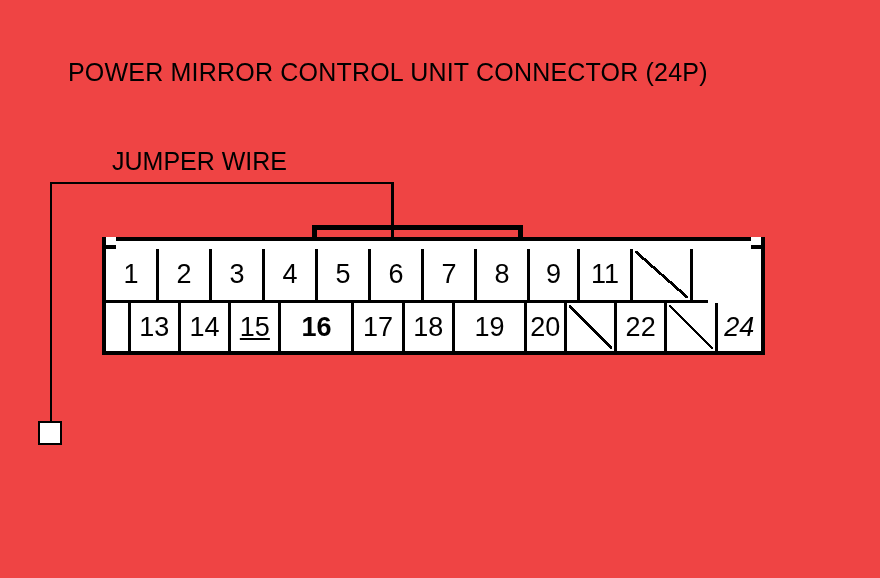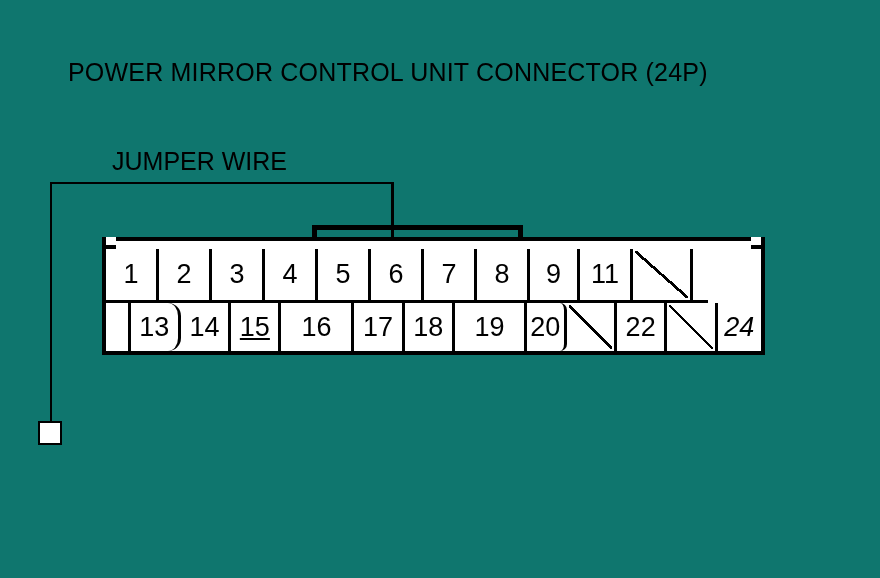--- a/index.html
+++ b/index.html
@@ -8,21 +8,21 @@
     background: #ffffff;
   }
   body {
     font-family: "Liberation Sans", sans-serif;
     color: #000000;
   }
   #stage {
     position: relative;
     width: 880px;
     height: 578px;
-    background: #0f766e;
+    background: #ef4444;
     overflow: hidden;
   }
 
   
   .title {
     position: absolute;
     left: 68px;
     top: 58px;
     font-size: 25px;
     letter-spacing: 0.2px;
@@ -200,27 +200,27 @@
       <div class="cell" style="width: 53px;">6</div>
       <div class="cell" style="width: 53px;">7</div>
       <div class="cell" style="width: 53px;">8</div>
       <div class="cell" style="width: 50px;">9</div>
       <div class="cell" style="width: 53px;">11</div>
       <div class="cell slash" style="width: 60px;"></div>
       <div class="cell last" style="width: 15px;"></div>
     </div>
   <div class="row row-bottom" id="row-bottom">
       <div class="cell" style="width: 26px;"></div>
-      <div class="cell" style="width: 53px; border-radius: 13px;">13</div>
+      <div class="cell" style="width: 53px;">13</div>
       <div class="cell" style="width: 53px;">14</div>
       <div class="cell" style="width: 53px; text-decoration: underline;">15</div>
-      <div class="cell" style="width: 77px;">16</div>
+      <div class="cell" style="width: 77px; font-weight: bold;">16</div>
       <div class="cell" style="width: 53px;">17</div>
       <div class="cell" style="width: 53px;">18</div>
       <div class="cell" style="width: 76px;">19</div>
-      <div class="cell" style="width: 42px; border-radius: 7px;">20</div>
+      <div class="cell" style="width: 42px;">20</div>
       <div class="cell slash" style="width: 53px;"></div>
       <div class="cell" style="width: 53px;">22</div>
       <div class="cell slash" style="width: 53px;"></div>
       <div class="cell last" style="width: 46px; font-style: italic;">24</div>
     </div>
 
 </div>
 
 </body></html>

